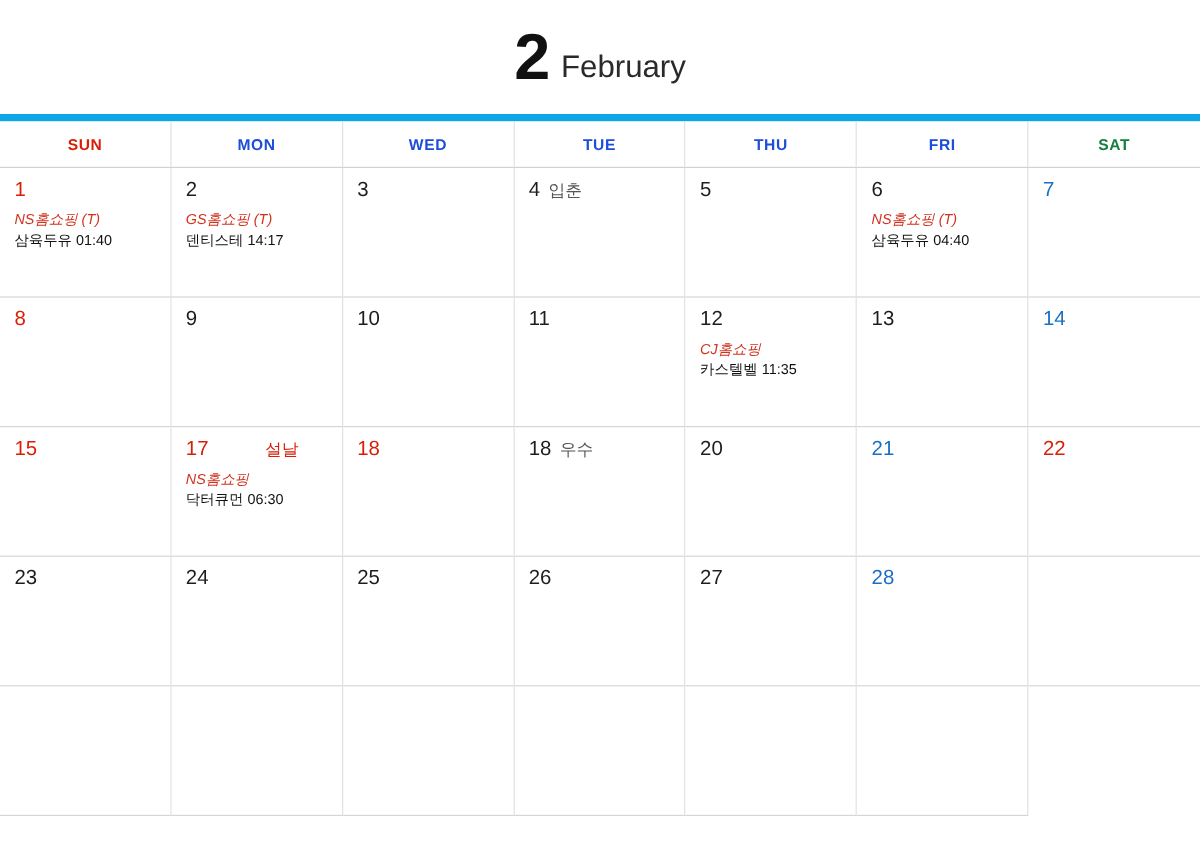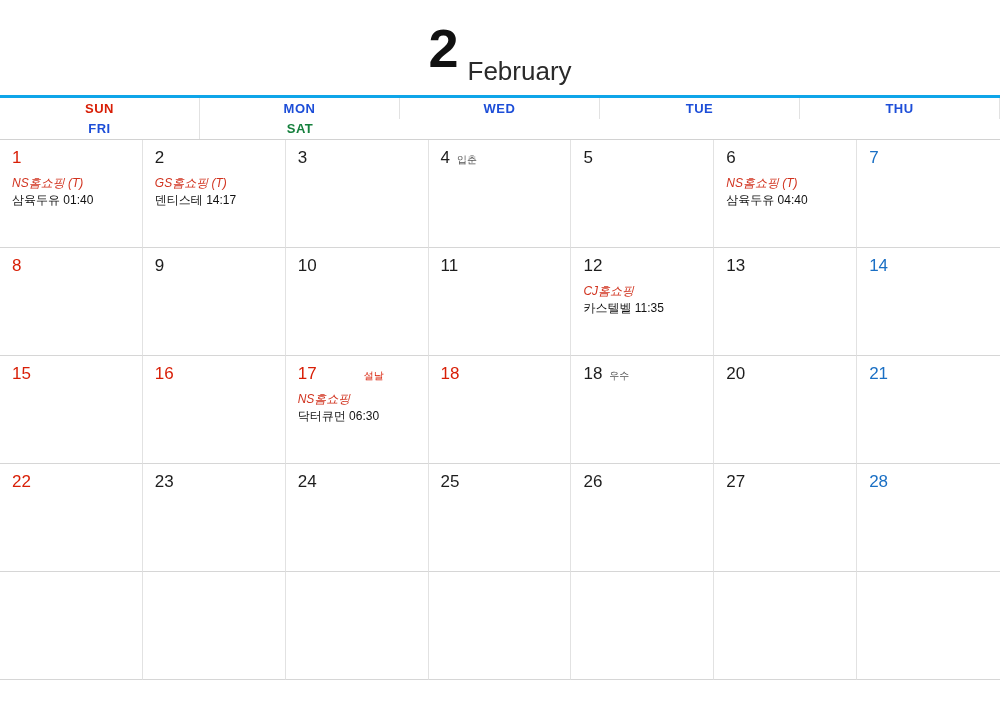--- a/index.html
+++ b/index.html
@@ -30,28 +30,28 @@
     font-weight: bold;
     line-height: 1;
     color: #111111;
     letter-spacing: -1px;
   }
   .month-name {
     font-size: 26px;
     font-weight: normal;
     color: #2a2a2a;
     position: relative;
-    top: 24px;
+    top: 8px;
   }
 
   
   .weekdays {
     display: grid;
-    grid-template-columns: repeat(5, 1fr);
-    border-top: 3px solid #0ea5e9;
+    grid-template-columns: repeat(7, 1fr);
+    border-top: 6px solid #0ea5e9;
     border-bottom: 1px solid #d2d2d2;
     height: 45px;
   }
   .weekday {
     display: flex;
     align-items: center;
     justify-content: center;
     font-size: 13px;
     font-weight: bold;
     letter-spacing: 0.5px;
@@ -84,21 +84,21 @@
     gap: 7px;
   }
   .daynum {
     font-size: 17px;
     line-height: 1.1;
     color: #1d1d1d;
   }
   .daynum.sun { color: #d81e06; }
   .daynum.sat { color: #1a6fc4; }
   .solar-term {
-    font-size: 10px;
+    font-size: 14px;
     color: #555555;
   }
   .solar-term.holiday { color: #d81e06; margin-left: 40px; }
 
   .events { margin-top: 7px; }
   .event-line {
     font-size: 12px;
     line-height: 1.45;
     white-space: nowrap;
   }
@@ -214,25 +214,20 @@
           <span class="daynum sat">14</span>
         </div>
       </div>
       <div class="cell">
         <div class="daynum-row">
           <span class="daynum sun">15</span>
         </div>
       </div>
       <div class="cell">
         <div class="daynum-row">
-          <span class="daynum sun">16</span>
-        </div>
-      </div>
-      <div class="cell">
-        <div class="daynum-row">
           <span class="daynum sun">17</span>
           <span class="solar-term holiday">설날</span>
         </div>
         <div class="events">
           <div class="event-line title">NS홈쇼핑</div>
           <div class="event-line detail">닥터큐먼 06:30</div>
         </div>
       </div>
       <div class="cell">
         <div class="daynum-row">

